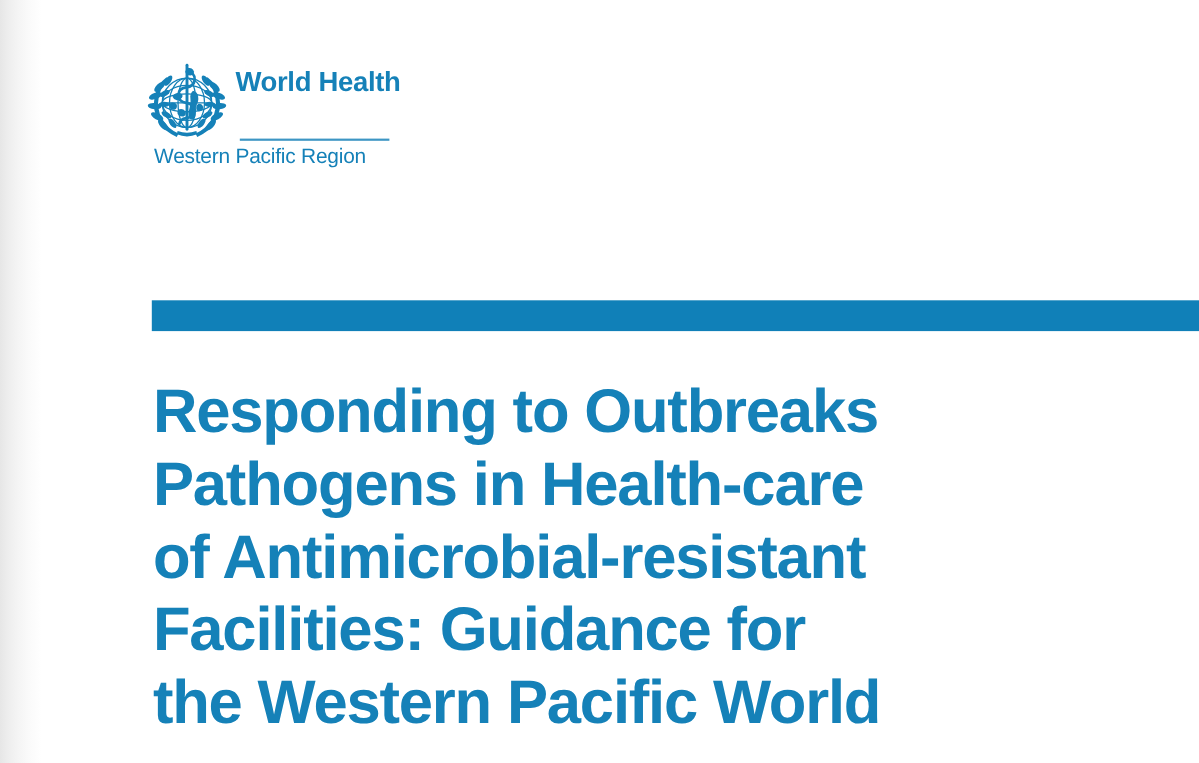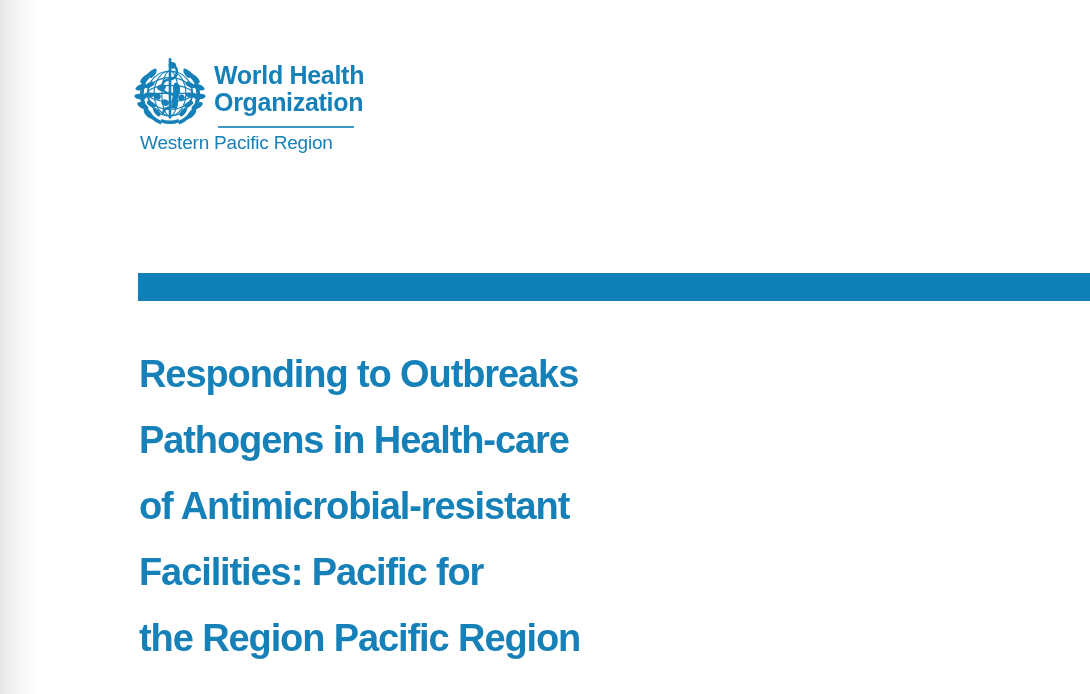--- a/index.html
+++ b/index.html
@@ -108,21 +108,21 @@
     left: 139px;
     top: 341px;
     width: 930px;
   }
 
   .cover-title .title-line {
     display: block;
     color: #1581b8;
     font-family: "Liberation Sans", sans-serif;
     font-weight: bold;
-    font-size: 38px;
+    font-size: 56px;
     line-height: 66px;
     letter-spacing: -1.1px;
     white-space: nowrap;
   }
 </style>
 </head>
 <body>
 
 <div class="page">
 
@@ -190,34 +190,33 @@
             <ellipse cx="26" cy="61" rx="6.5" ry="3.1" transform="rotate(30 26 61)"></ellipse>
             <ellipse cx="33" cy="71" rx="6.5" ry="3.1" transform="rotate(52 33 71)"></ellipse>
           </g>
         </g>
 
         <path d="M38 84 q12 5 24 0 l-1 -4 q-11 4 -22 0 z" fill="#1581b8"></path>
       </svg>
 
       <div class="logo-wordmark">
         <span class="logo-line">World Health</span>
-        <span class="logo-line">Organization</span>
       </div>
 
     </div>
 
     <div class="logo-rule"></div>
 
     <div class="logo-region">Western Pacific Region</div>
 
   </div>
 
   <div class="accent-bar"></div>
 
   <div class="cover-title">
     <span class="title-line">Responding to Outbreaks</span>
     <span class="title-line">Pathogens in Health-care</span>
     <span class="title-line">of Antimicrobial-resistant</span>
-    <span class="title-line">Facilities: Pacific for</span>
-    <span class="title-line">the Region Pacific Region</span>
+    <span class="title-line">Facilities: Guidance for</span>
+    <span class="title-line">the Western Pacific World</span>
   </div>
 
 </div>
 
 </body></html>

